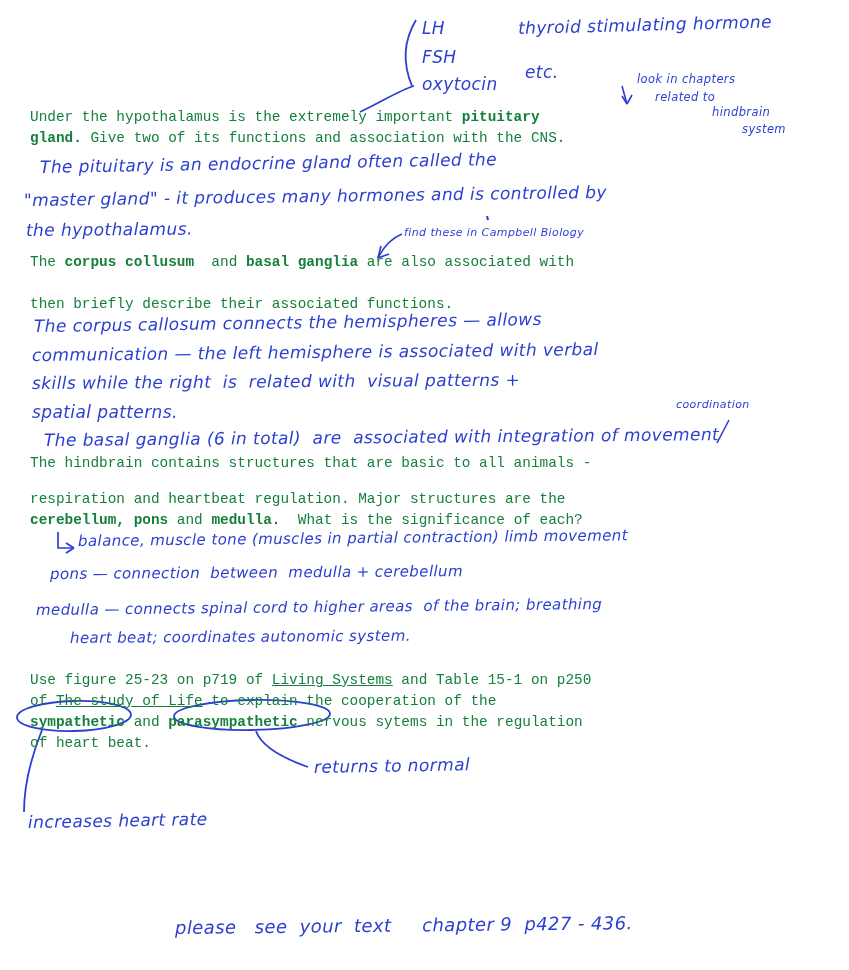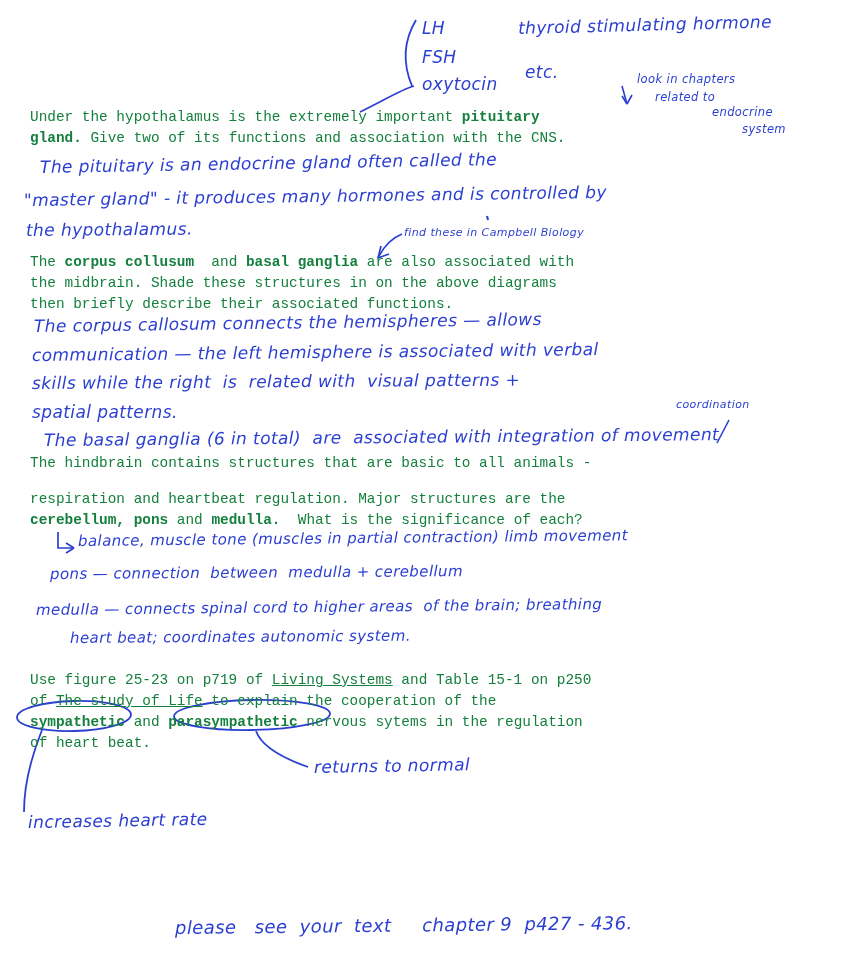--- a/index.html
+++ b/index.html
@@ -90,34 +90,33 @@
   </svg>
 
   <div class="hand lg" style="left:422px; top:18px;">LH</div>
   <div class="hand lg" style="left:422px; top:47px;">FSH</div>
   <div class="hand lg" style="left:422px; top:74px;">oxytocin</div>
   <div class="hand lg" style="left:518px; top:18px; transform:rotate(-1.5deg);">thyroid stimulating hormone</div>
   <div class="hand lg" style="left:525px; top:62px;">etc.</div>
 
   <div class="hand xs" style="left:637px; top:72px;">look in chapters</div>
   <div class="hand xs" style="left:655px; top:90px;">related to</div>
-  <div class="hand xs" style="left:712px; top:105px;">endocrine</div>
+  <div class="hand xs" style="left:712px; top:105px;">hindbrain</div>
   <div class="hand xs" style="left:742px; top:122px;">system</div>
 
   <div class="typed" style="left:30px; top:107px;">Under the hypothalamus is the extremely important <b>pituitary</b></div>
   <div class="typed" style="left:30px; top:128px;"><b>gland.</b> Give two of its functions and association with the CNS.</div>
 
   <div class="hand" style="left:40px; top:157px; transform:rotate(-1deg); font-size:17px;">The pituitary is an endocrine gland often called the</div>
   <div class="hand" style="left:24px; top:190px; transform:rotate(-0.8deg); font-size:17px;">"master gland" - it produces many hormones and is controlled by</div>
   <div class="hand" style="left:26px; top:220px; transform:rotate(-0.5deg); font-size:17px;">the hypothalamus.</div>
 
   <div class="hand sm" style="left:404px; top:226px;">find these in Campbell Biology</div>
 
   <div class="typed" style="left:30px; top:252px;">The <b>corpus collusum</b>  and <b>basal ganglia</b> are also associated with</div>
-  <div class="typed" style="left:30px; top:273px;">the midbrain. Shade these structures in on the above diagrams</div>
   <div class="typed" style="left:30px; top:294px;">then briefly describe their associated functions.</div>
 
   <div class="hand" style="left:34px; top:316px; transform:rotate(-0.8deg); font-size:17px;">The corpus callosum connects the hemispheres — allows</div>
   <div class="hand" style="left:32px; top:345px; transform:rotate(-0.6deg); font-size:17px;">communication — the left hemisphere is associated with verbal</div>
   <div class="hand" style="left:32px; top:373px; transform:rotate(-0.4deg); font-size:17px;">skills while the right  is  related with  visual patterns +</div>
   <div class="hand" style="left:32px; top:402px; font-size:17px;">spatial patterns.</div>
   <div class="hand" style="left:44px; top:430px; transform:rotate(-0.5deg); font-size:17px;">The basal ganglia (6 in total)  are  associated with integration of movement</div>
   <div class="hand sm" style="left:676px; top:398px;">coordination</div>
 
   <div class="typed" style="left:30px; top:453px;">The hindbrain contains structures that are basic to all animals -</div>

